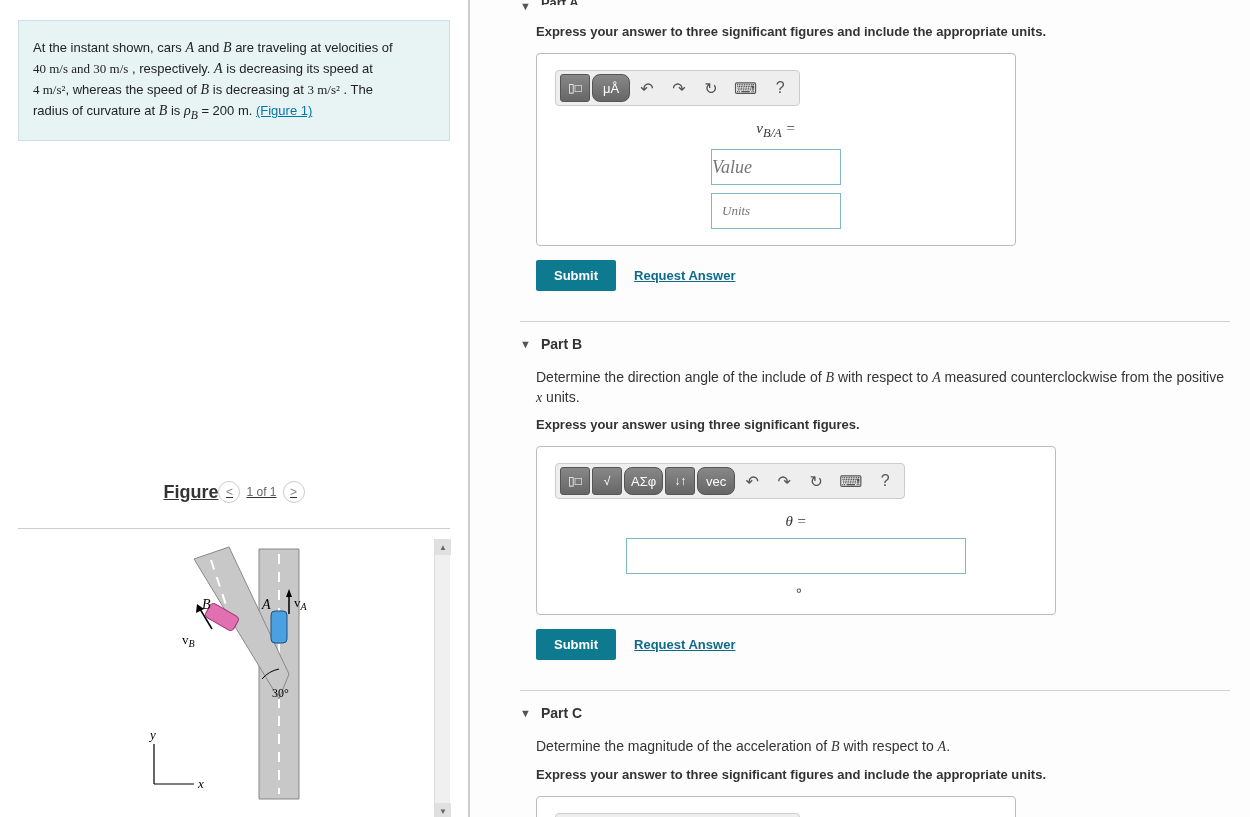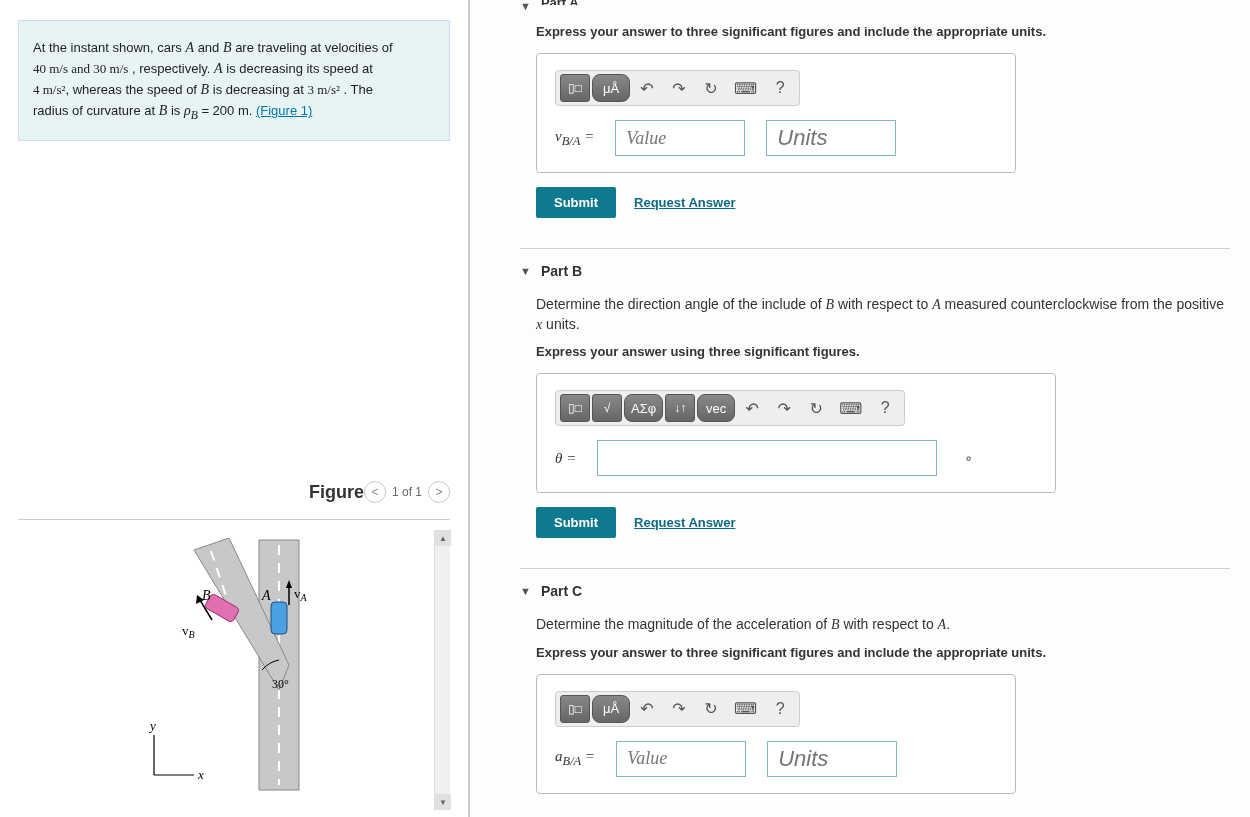--- a/index.html
+++ b/index.html
@@ -5,43 +5,43 @@
   * { box-sizing: border-box; margin: 0; padding: 0; }
   body { font-family: Arial, Helvetica, sans-serif; font-size: 13px; color: #333; background: #fff; width: 1250px; height: 817px; overflow: hidden; }
   .container { display: flex; height: 100%; }
   .left-panel { width: 470px; padding: 20px 18px; border-right: 2px solid #ccc; position: relative; }
   .right-panel { flex: 1; padding: 0 20px 20px 50px; overflow-y: auto; background: #fdfdfd; }
   .problem-statement { background: #e8f4f4; border: 1px solid #cde; padding: 16px 14px; line-height: 1.5; font-size: 13px; color: #222; }
   .problem-statement i { font-style: italic; font-family: 'Times New Roman', serif; font-size: 14px; }
   .bold-unit { font-family: 'Times New Roman', serif; }
   .link { color: #0077aa; text-decoration: underline; cursor: pointer; }
   .figure-section { margin-top: 340px; }
-  .figure-header { display: flex; justify-content: flex-end; align-items: center; border-bottom: 1px solid #ccc; padding-bottom: 16px; margin-bottom: 10px; }
+  .figure-header { display: flex; justify-content: center; align-items: center; border-bottom: 1px solid #ccc; padding-bottom: 25px; margin-bottom: 10px; text-decoration: underline; }
   .figure-title { font-size: 18px; font-weight: bold; color: #333; }
   .figure-nav { display: flex; align-items: center; gap: 6px; color: #666; font-size: 12px; }
   .nav-btn { width: 22px; height: 22px; border: 1px solid #ccc; border-radius: 50%; display: flex; align-items: center; justify-content: center; font-size: 12px; cursor: pointer; color: #888; background: #fff; }
   .figure-body { display: flex; justify-content: center; align-items: flex-start; height: 280px; position: relative; }
   .figure-scrollbar { position: absolute; right: 0; top: 0; width: 16px; height: 100%; background: #f0f0f0; border-left: 1px solid #ddd; display: flex; flex-direction: column; justify-content: space-between; }
   .scroll-arrow { width: 16px; height: 16px; display: flex; align-items: center; justify-content: center; font-size: 8px; color: #666; background: #e0e0e0; cursor: pointer; }
   .part-header { display: flex; align-items: center; gap: 10px; padding: 14px 0 10px 0; font-weight: bold; font-size: 14px; cursor: pointer; border-top: 1px solid #d0d0d0; margin-top: 12px; }
   .part-header:first-of-type { border-top: none; margin-top: 0; }
   .caret { font-size: 11px; color: #555; }
   .part-body { padding: 6px 0 18px 16px; }
   .prompt { font-size: 14px; margin-bottom: 10px; line-height: 1.4; }
   .prompt i { font-family: 'Times New Roman', serif; font-style: italic; }
   .instruction { font-size: 13px; font-weight: bold; margin-bottom: 14px; }
   .answer-box { border: 1px solid #bbb; border-radius: 4px; padding: 16px 18px; max-width: 480px; background: #fff; }
   .toolbar { display: inline-flex; align-items: center; gap: 2px; background: #eee; border: 1px solid #ccc; border-radius: 4px; padding: 3px 4px; margin-bottom: 14px; }
   .tool-btn { display: inline-flex; align-items: center; justify-content: center; min-width: 30px; height: 28px; padding: 0 6px; background: linear-gradient(#888, #666); color: #fff; border-radius: 3px; font-size: 12px; cursor: pointer; border: 1px solid #555; }
   .tool-btn.light { background: none; border: none; color: #555; font-size: 16px; }
   .tool-btn.wide { min-width: 38px; font-size: 13px; border-radius: 8px; }
-  .input-row { display: flex; align-items: center; gap: 21px; }
+  .input-row { display: flex; align-items: center; gap: 8px; flex-direction: column; }
   .input-label { font-family: 'Times New Roman', serif; font-style: italic; font-size: 15px; }
-  .value-input { width: 130px; height: 36px; border: 1px solid #7fb8c4; padding: 0 10px; font-size: 18px; font-style: italic; color: #aaa; font-family: 'Times New Roman', serif; }
-  .units-input { width: 130px; height: 36px; border: 1px solid #7fb8c4; padding: 0 10px; font-size: 22px; font-style: italic; color: #aaa; font-family: Liberation Sans, sans-serif; }
+  .value-input { width: 130px; height: 36px; border: 1px solid #7fb8c4; padding: 0 0; font-size: 18px; font-style: italic; color: #aaa; font-family: 'Times New Roman', serif; }
+  .units-input { width: 130px; height: 36px; border: 1px solid #7fb8c4; padding: 0 10px; font-size: 13px; font-style: italic; color: #aaa; font-family: Liberation Serif, serif; }
   .plain-input { width: 340px; height: 36px; border: 1px solid #7fb8c4; padding: 0 10px; font-size: 14px; }
   .degree-symbol { font-size: 14px; color: #555; margin-left: 6px; }
   .action-row { display: flex; align-items: center; gap: 18px; margin-top: 14px; }
   .submit-btn { background: #0e7a8f; color: #fff; border: none; padding: 8px 18px; font-size: 13px; font-weight: bold; cursor: pointer; border-radius: 2px; }
   .request-link { color: #0e6a8a; font-size: 13px; font-weight: bold; text-decoration: underline; cursor: pointer; }
   .part-a-top { font-weight: bold; padding-bottom: 6px; display:flex; align-items:center; gap:10px; }
 </style>
 </head>
 <body>
 

